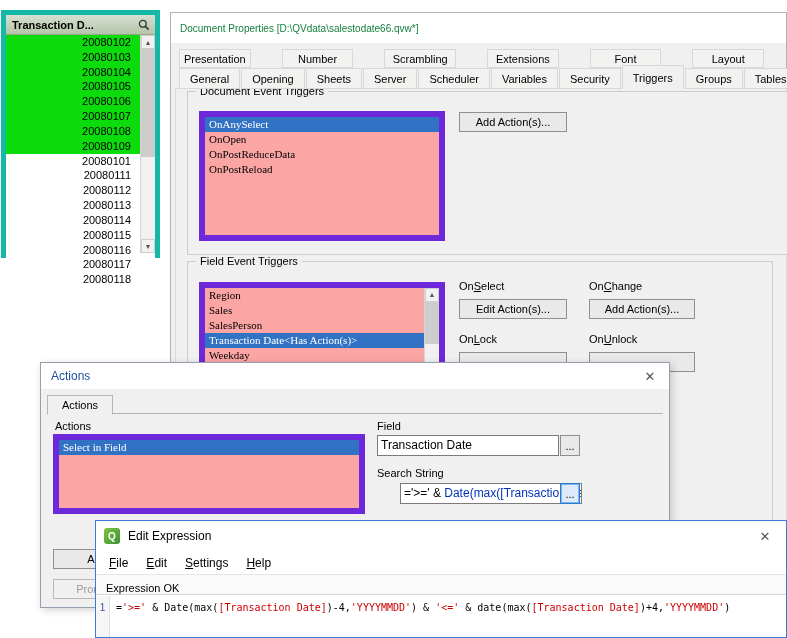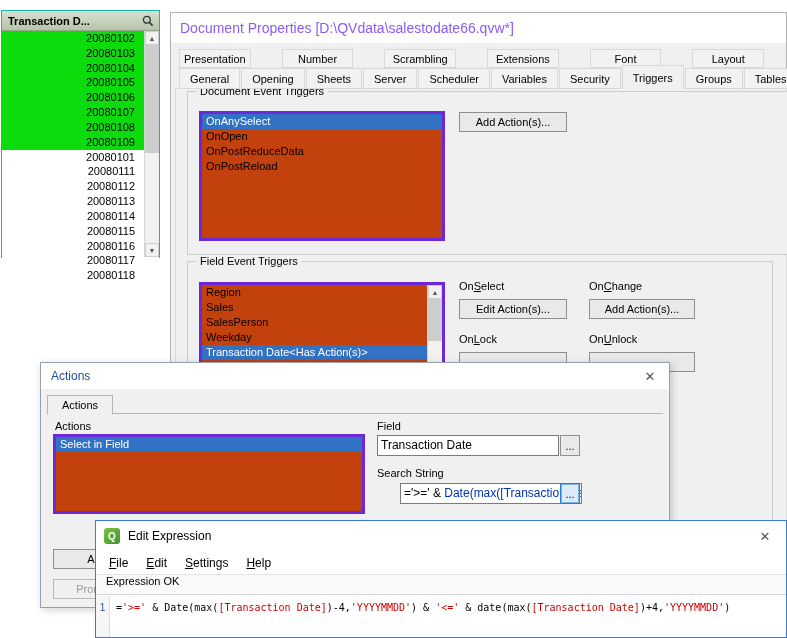--- a/index.html
+++ b/index.html
@@ -2,44 +2,44 @@
 <html><head>
 <meta charset="utf-8">
 <style>
   *{margin:0;padding:0;box-sizing:border-box;}
   html,body{width:787px;height:638px;}
   body{position:relative;background:#ffffff;font-family:"Liberation Sans",sans-serif;font-size:11px;color:#000;overflow:hidden;}
   .win{position:absolute;}
   u{text-decoration:underline;}
 
   
-  .lbw{left:1px;top:10px;width:159px;height:248px;border:1px solid #14b8a6;background:#fff;z-index:2;}
+  .lbw{left:1px;top:10px;width:159px;height:248px;border:5px solid #14b8a6;background:#fff;z-index:2;}
   .lb-cap{height:20px;background:linear-gradient(#d7e0cf,#b5c5aa);display:flex;align-items:center;padding:0 4px 0 6px;border-bottom:1px solid #98a48d;}
   .lb-title{font-weight:bold;font-size:11px;flex:1;white-space:nowrap;overflow:hidden;}
   .lb-search{width:14px;height:14px;display:flex;align-items:center;justify-content:center;}
   .lb-body{position:absolute;top:20px;left:0;right:0;bottom:0;background:#7f1d1d;}
   .lb-row{height:14.83px;line-height:14.83px;text-align:right;padding-right:24px;font-size:11px;background:#fff;white-space:nowrap;}
   .lb-row.sel{background:#0cdc0c;}
   .lb-scroll{position:absolute;top:0;right:0;width:15px;bottom:0;background:#f1f1f1;border-left:1px solid #d5d5d5;}
   .sb-btn{height:14px;color:#555;font-size:7px;display:flex;align-items:center;justify-content:center;background:#f1f1f1;border:1px solid #cfcfcf;}
   .sb-down{position:absolute;bottom:0;left:0;right:0;}
   .sb-thumb{position:absolute;top:14px;left:0;right:0;background:#cdcdcd;}
 
   
   .dpw{left:170px;top:12px;width:617px;height:626px;background:#f0f0f0;border:1px solid #b2b2b2;z-index:1;}
-  .dp-title{height:30px;background:#fff;display:flex;align-items:center;padding-left:9px;color:#8b5cf6;font-size:14px;white-space:nowrap;overflow:hidden;}
+  .dp-title{height:30px;background:#fff;display:flex;align-items:center;padding-left:9px;color:#15803d;font-size:10px;white-space:nowrap;overflow:hidden;}
   .tabs1{position:absolute;left:8px;top:36px;width:586px;height:19px;display:flex;z-index:2;gap:30px;}
   .tab1{flex:1;display:flex;align-items:center;justify-content:center;background:#f2f2f1;border:1px solid #d8d8d8;margin-right:1px;font-size:11px;white-space:nowrap;}
   .tabs2{position:absolute;left:8px;top:55px;height:21px;display:flex;z-index:3;}
   .tab2{padding:0 10px;display:flex;align-items:center;background:#f2f2f1;border:1px solid #d8d8d8;border-bottom:1px solid #d8d8d8;margin-right:1px;font-size:11px;height:21px;white-space:nowrap;}
   .tab2.active{background:#f0f0f0;height:24px;margin-top:-3px;border-bottom:1px solid #f0f0f0;padding-top:1px;}
   .dp-page{position:absolute;left:4px;top:75px;width:612px;height:550px;border:1px solid #dcdcdc;background:#f0f0f0;}
   .gb{position:absolute;border:1px solid #cccccc;background:#f0f0f0;}
   .gb-label{position:absolute;top:-7px;left:8px;background:#f0f0f0;padding:0 4px;font-size:11px;white-space:nowrap;}
-  .listctl{position:absolute;background:#c2410c;border:3px solid #6d28d9;overflow:hidden;}
+  .listctl{position:absolute;background:#fca5a5;border:6px solid #6d28d9;overflow:hidden;font-family:Liberation Serif, serif;}
   .li{height:15px;line-height:15px;padding-left:4px;font-size:11px;white-space:nowrap;}
   .li.sel{background:#3272c4;color:#fff;}
   .btn{position:absolute;display:flex;align-items:center;justify-content:center;background:#e9e9e9;border:1px solid #8f8f8f;font-size:11px;white-space:nowrap;}
   .btn.disabled{color:#9a9a9a;background:#f0f0f0;border-color:#b8b8b8;}
   .lbl{position:absolute;font-size:11px;white-space:nowrap;}
   .ctl-scroll{position:absolute;top:0;right:0;width:15px;bottom:0;background:#f1f1f1;border-left:1px solid #d5d5d5;}
 
   
   .acw{left:40px;top:362px;width:630px;height:246px;background:#f0f0f0;border:1px solid #96a0ac;z-index:10;box-shadow:2px 2px 8px rgba(0,0,0,0.18);}
   .ac-title{height:26px;background:#fff;display:flex;align-items:center;padding:0 8px 0 10px;}
@@ -51,21 +51,21 @@
   .browse-btn{position:absolute;display:flex;align-items:center;justify-content:center;background:#e9e9e9;border:1px solid #8f8f8f;font-size:11px;}
   .browse-btn.focused{background:#dceafb;border:1px solid #2a7ad4;box-shadow:0 0 0 1px #7fb3e8 inset;}
 
   
   .eew{left:95px;top:520px;width:692px;height:118px;background:#fff;border:1px solid #3a7bd5;z-index:20;}
   .ee-title{height:30px;display:flex;align-items:center;padding:0 10px 0 8px;background:#fff;}
   .ee-icon{width:16px;height:16px;margin-right:8px;border-radius:3px;background:linear-gradient(135deg,#7dc242,#3f9133);color:#fff;font-size:10px;font-weight:bold;display:flex;align-items:center;justify-content:center;}
   .ee-title-text{font-size:12px;color:#000;flex:1;}
   .ee-menu{height:23px;display:flex;align-items:center;padding-left:4px;background:#fff;}
   .menu-item{padding:0 9px;font-size:12px;}
-  .ee-status{height:21px;display:flex;align-items:flex-start;padding-left:10px;font-size:11px;background:#fafafa;border-top:1px solid #e5e5e5;border-bottom:1px solid #d5d5d5;}
+  .ee-status{height:21px;display:flex;align-items:flex-end;padding-left:10px;font-size:11px;background:#fafafa;border-top:1px solid #e5e5e5;border-bottom:1px solid #d5d5d5;}
   .ee-editor{position:absolute;left:0;top:75px;right:0;bottom:0;background:#fff;}
   .ee-gutter{position:absolute;left:0;top:0;bottom:0;width:14px;background:#f6f6f6;border-right:1px solid #e0e0e0;text-align:center;font-size:10px;color:#33539e;padding-top:6px;}
   .ee-line{position:absolute;left:20px;top:6px;right:2px;font-family:"DejaVu Sans Mono",monospace;font-size:10px;white-space:nowrap;overflow:hidden;}
 </style>
 </head>
 <body>
 
 <div class="win lbw">
   <div class="lb-cap">
     <span class="lb-title">Transaction D...</span>
@@ -142,22 +142,22 @@
   </div>
   <div class="btn" style="left:288px;top:99px;width:108px;height:20px;">Add Action(s)...</div>
 
   <div class="gb" style="left:16px;top:248px;width:586px;height:300px;">
     <span class="gb-label">Field Event Triggers</span>
   </div>
   <div class="listctl" style="left:28px;top:269px;width:246px;height:168px;">
     <div class="li">Region</div>
     <div class="li">Sales</div>
     <div class="li">SalesPerson</div>
+    <div class="li sel">Transaction Date&lt;Has Action(s)&gt;</div>
     <div class="li">Weekday</div>
-    <div class="li sel">Transaction Date&lt;Has Action(s)&gt;</div>
     <div class="ctl-scroll">
       <div class="sb-btn">▲</div>
       <div class="sb-thumb" style="height:42px;"></div>
     </div>
   </div>
 
   <span class="lbl" style="left:288px;top:267px;">On<u>S</u>elect</span>
   <span class="lbl" style="left:418px;top:267px;">On<u>C</u>hange</span>
   <div class="btn" style="left:288px;top:286px;width:108px;height:20px;">Edit Action(s)...</div>
   <div class="btn" style="left:418px;top:286px;width:106px;height:20px;">Add Action(s)...</div>

